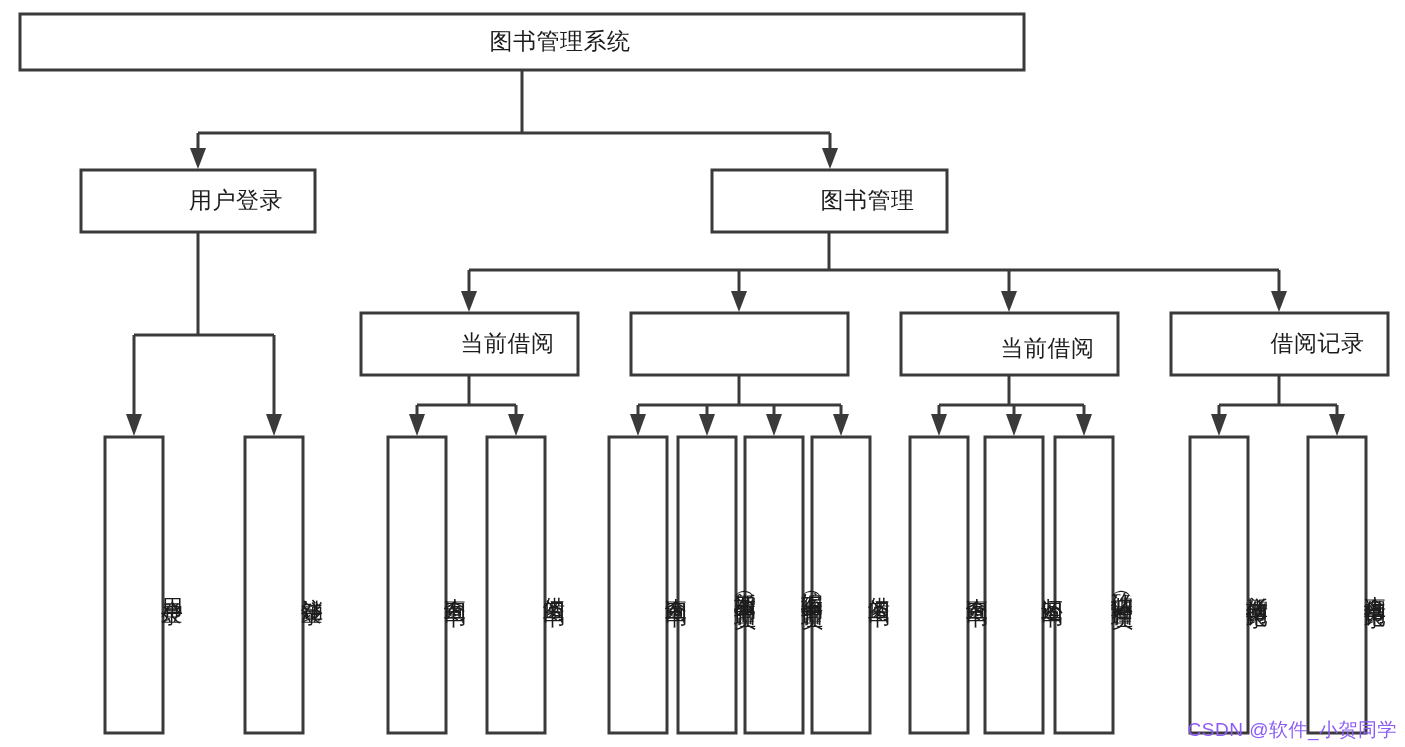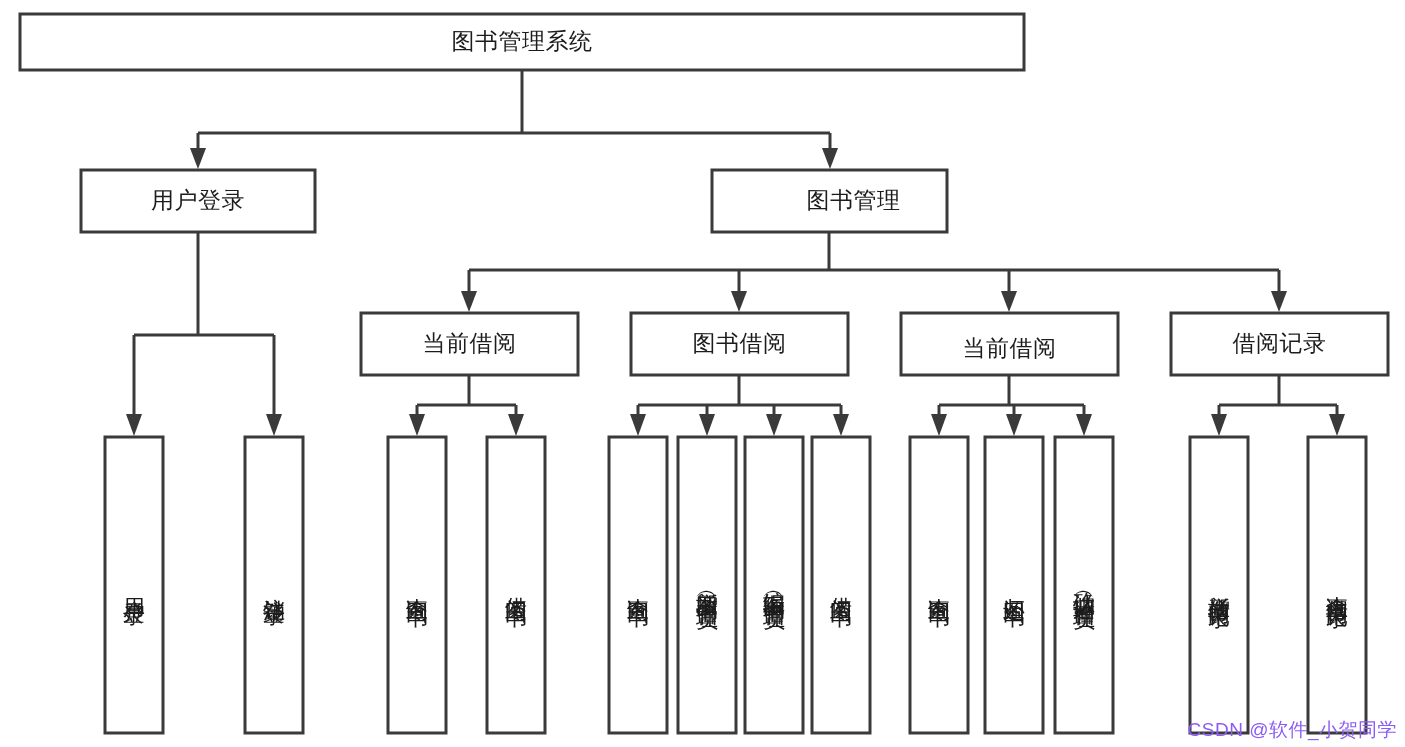--- a/index.html
+++ b/index.html
@@ -46,20 +46,21 @@
     align-items: center;
     justify-content: center;
     color: #1c1c1c;
     font-family: "Liberation Sans", "DejaVu Sans", sans-serif;
     font-size: 23px;
     line-height: 1.18;
     letter-spacing: 0.5px;
     text-align: center;
     pointer-events: none;
     white-space: nowrap;
+    padding-left: 38px;
   }
   .node-label.vertical {
     writing-mode: vertical-rl;
     text-orientation: upright;
     font-size: 22px;
     letter-spacing: 2.5px;
     line-height: 1.1;
   }
   .watermark {
     position: absolute;
@@ -175,24 +176,23 @@
     <rect class="node-box" x="985" y="437" width="58" height="296"></rect>
     <rect class="node-box" x="1055" y="437" width="58" height="296"></rect>
     <rect class="node-box" x="1190" y="437" width="58" height="296"></rect>
     <rect class="node-box" x="1308" y="437" width="58" height="296"></rect>
 
   </svg>
 
   <div class="node-label" style="left:20px; top:14px; width:1004px; height:56px;">图书管理系统</div>
 
   <div class="node-label" style="left:81px; top:170px; width:234px; height:62px;">用户登录</div>
-  <div class="node-label" style="left:712px; top:170px; width:235px; height:62px;margin-left:24px;">图书管理</div>
+  <div class="node-label" style="left:712px; top:170px; width:235px; height:62px;">图书管理</div>
 
   <div class="node-label" style="left:361px; top:313px; width:217px; height:62px;">当前借阅</div>
-  <div class="node-label" style="left:631px; top:313px; width:217px; height:62px;">图书借阅</div>
   <div class="node-label" style="left:901px; top:313px; width:217px; height:72px;">当前借阅</div>
   <div class="node-label" style="left:1171px; top:313px; width:217px; height:62px;">借阅记录</div>
 
   <div class="node-label vertical" style="left:105px; top:437px; width:58px; height:296px;">用户登录</div>
   <div class="node-label vertical" style="left:245px; top:437px; width:58px; height:296px;">注销登录</div>
   <div class="node-label vertical" style="left:388px; top:437px; width:58px; height:296px;">查询图书</div>
   <div class="node-label vertical" style="left:487px; top:437px; width:58px; height:296px;">借阅图书</div>
   <div class="node-label vertical" style="left:609px; top:437px; width:58px; height:296px;">查询图书</div>
   <div class="node-label vertical" style="left:678px; top:437px; width:58px; height:296px;">新增图书（管理员）</div>
   <div class="node-label vertical" style="left:745px; top:437px; width:58px; height:296px;">编辑图书（管理员）</div>

